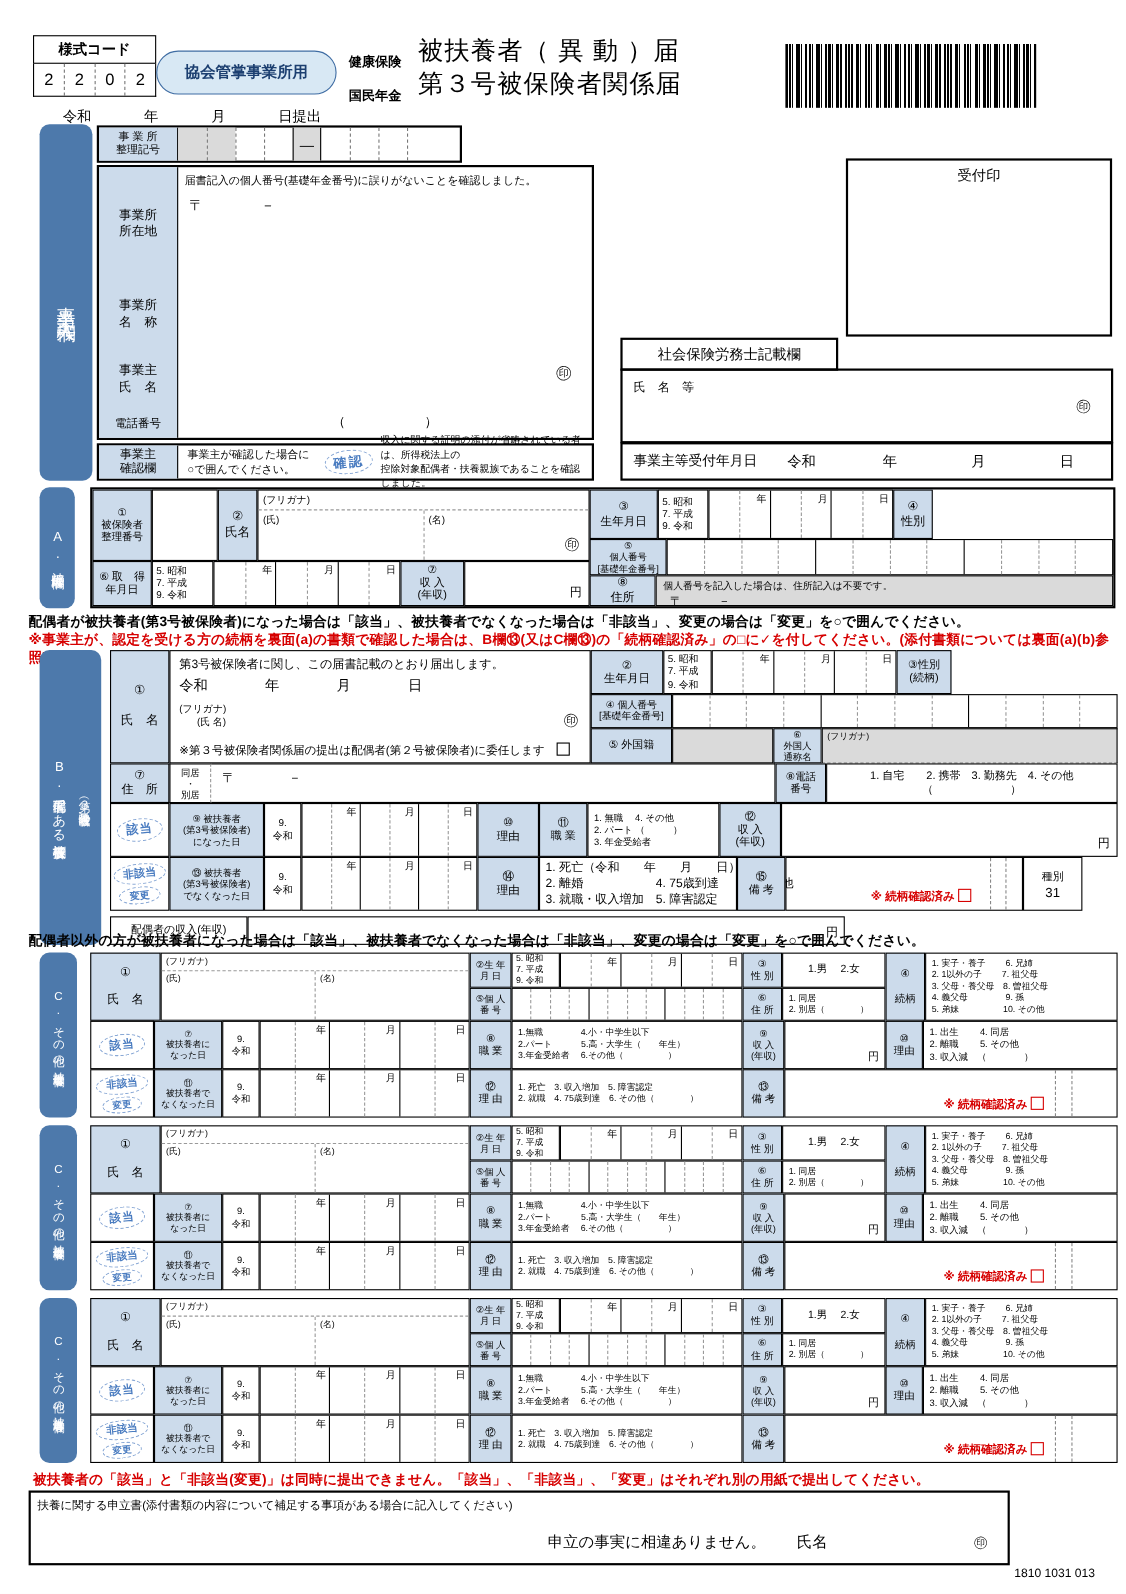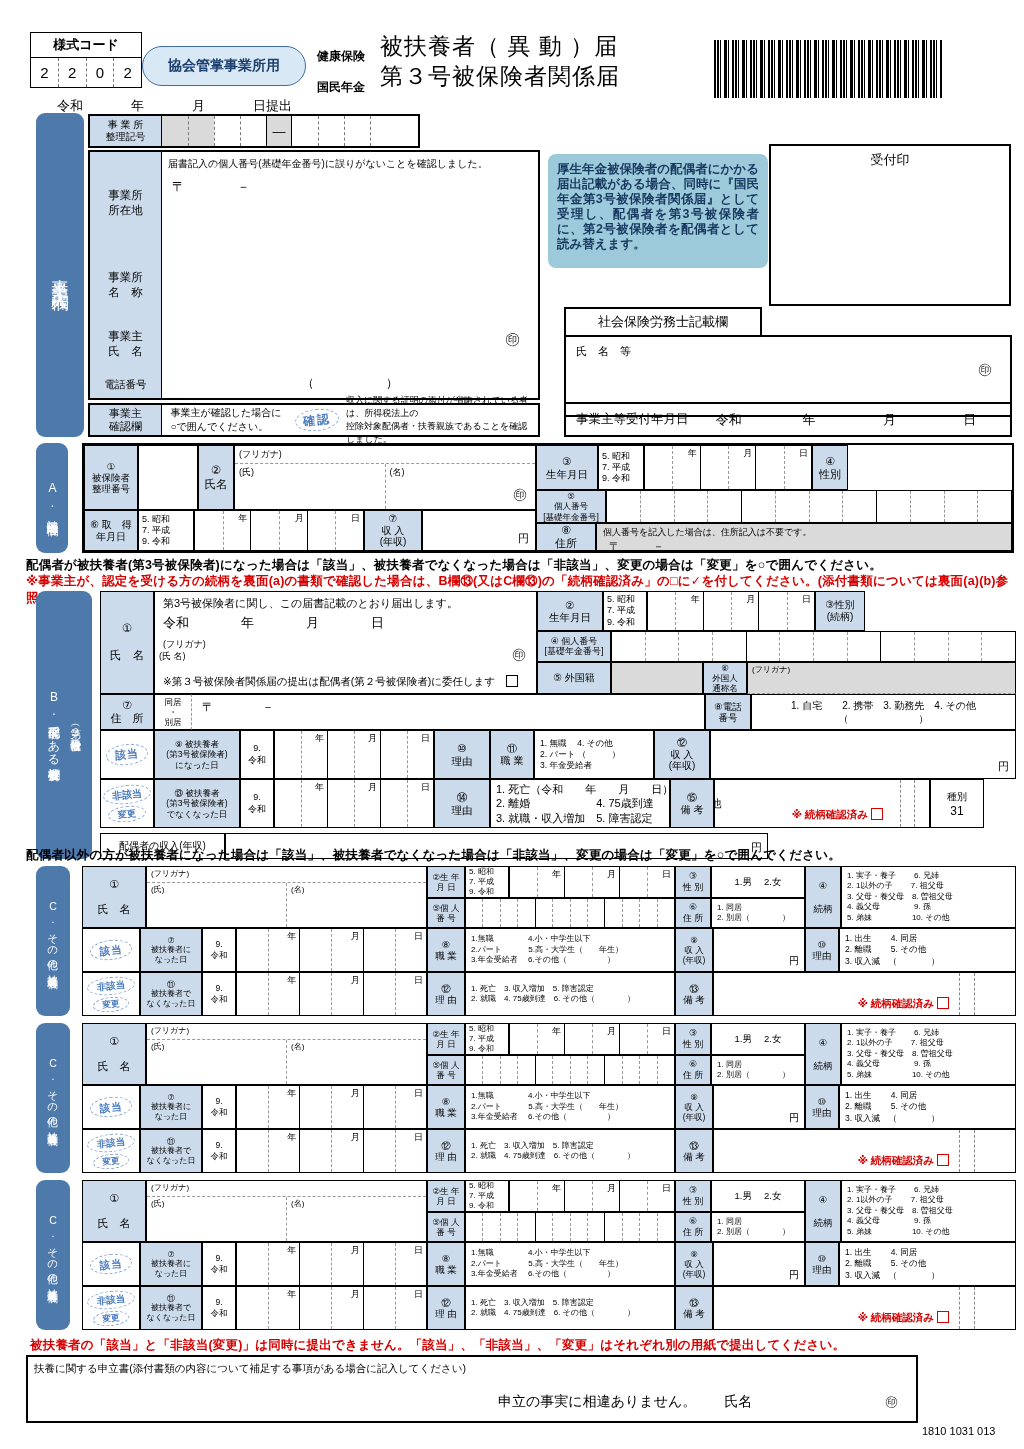--- a/index.html
+++ b/index.html
@@ -121,28 +121,27 @@
 確認欄</div>
     <div class="cc pre" style="width:128px;font-size:10px;text-align:left">事業主が確認した場合に
 ○で囲んでください。</div>
     <div class="cc" style="width:54px">
       <span class="oval" style="width:44px;height:22px;font-size:12px;letter-spacing:2px">確認</span>
     </div>
     <div class="cc pre" style="flex:1;font-size:9px;text-align:left;padding:2px">収入に関する証明の添付が省略されている者は、所得税法上の
 控除対象配偶者・扶養親族であることを確認しました。</div>
   </div>
 
-  <div id="infobox" class="abs" style="left:548px;top:154px;width:220px;height:114px">厚生年金被保険者の配偶者にかかる届出記載がある場合、同時に『国民年金第3号被保険者関係届』として受理し、配偶者を第3号被保険者に、第2号被保険者を配偶者として読み替えます。</div>
 
   <div class="abs b2" style="left:769px;top:144px;width:242px;height:162px">
     <div style="text-align:center;font-size:13px;padding-top:5px">受付印</div>
   </div>
 
   <div class="abs b2 cc" style="left:564px;top:307px;width:198px;height:30px;font-size:13px">社会保険労務士記載欄</div>
-  <div class="abs b2" style="left:564px;top:335px;width:448px;height:82px">
+  <div class="abs b2" style="left:564px;top:335px;width:448px;height:68px">
     <span class="abs" style="top:7px;left:10px;font-size:11px">氏　名　等</span>
     <span class="abs" style="right:18px;top:24px;font-size:14px">㊞</span>
   </div>
 
   <div class="abs b2 flex" style="left:564px;top:402px;width:448px;height:35px;align-items:center;font-size:13px">
     <span style="margin-left:10px;font-size:12.5px">事業主等受付年月日</span>
     <span style="flex:1;text-align:center">令和</span>
     <span style="flex:1;text-align:center">年</span>
     <span style="flex:1;text-align:center">月</span>
     <span style="flex:1;text-align:center">日</span>
@@ -257,21 +256,21 @@
     </div>
     <div class="col" style="flex:1">
       <div class="flex" style="height:103px">
         <div class="fld lbl" style="width:54px;font-size:11.5px">①
 
 氏　名</div>
         <div class="b1" style="width:383px;position:relative">
           <span class="abs" style="top:4px;left:8px;font-size:11px">第3号被保険者に関し、この届書記載のとおり届出します。</span>
           <span class="abs" style="top:22px;left:8px;font-size:13px">令和　　　　年　　　　月　　　　日</span>
           <span class="abs" style="top:46px;left:8px;font-size:9px">(フリガナ)</span>
-          <span class="abs" style="top:58px;left:4px;font-size:9px">(氏 名)</span>
+          <span class="abs" style="top:58px;left:24px;font-size:9px">(氏 名)</span>
           <span class="abs" style="right:10px;top:54px;font-size:14px">㊞</span>
           <span class="abs" style="bottom:4px;left:8px;font-size:10.5px"><span>※第３号被保険者関係届の提出は配偶者(第２号被保険者)に委任します</span>　<span class="cbk"></span></span>
         </div>
         <div class="col" style="flex:1">
           <div class="flex" style="height:40px">
             <div class="fld lbl" style="width:66px;font-size:10.5px">②
 生年月日</div>
             <div class="era" style="width:44px">5. 昭和
 7. 平成
 9. 令和</div>

